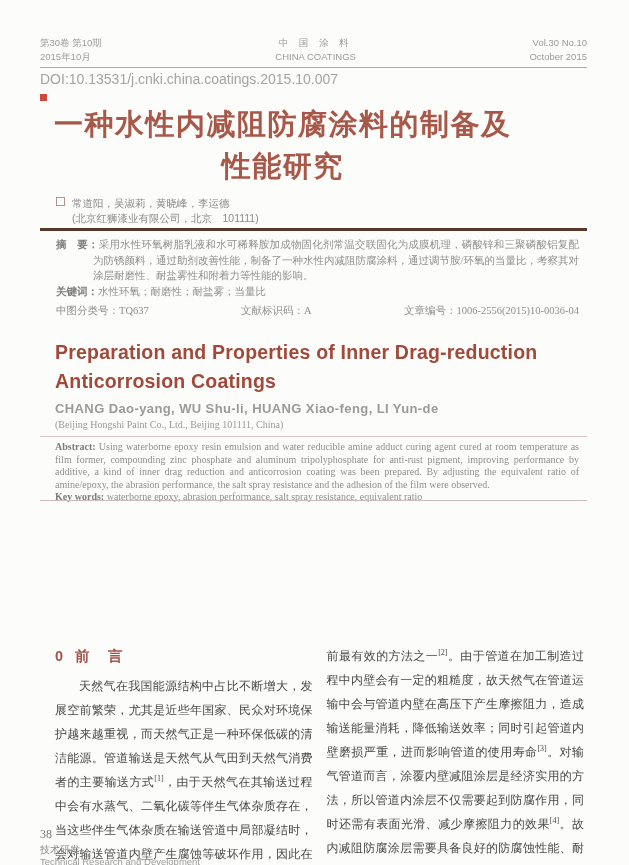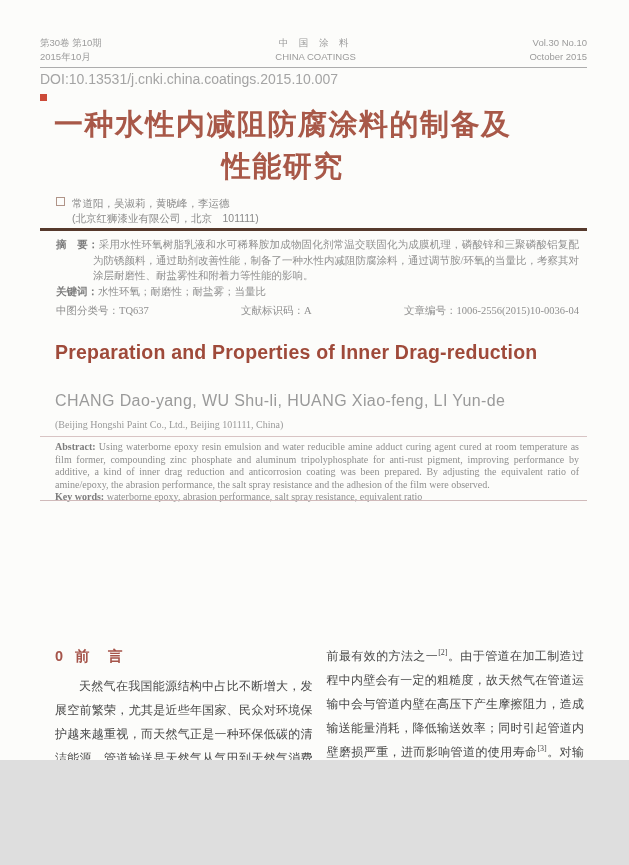--- a/index.html
+++ b/index.html
@@ -1,17 +1,17 @@
 <!DOCTYPE html>
 <html><head>
 <meta charset="utf-8">
 <style>
   html,body { margin:0; padding:0; background:#dedede; }
   .page {
-    position:relative; width:629px; height:760px; margin:0 auto;
+    position:relative; width:629px; height:865px; margin:0 auto;
     background:#fcfcfa; font-family:"Liberation Serif", serif;
     box-sizing:border-box; overflow:hidden;
   }
   
   .jheader {
     position:absolute; left:40px; right:42px; top:36px;
     display:flex; justify-content:space-between; align-items:flex-start;
     color:#9b9b9b; font-size:9.5px; line-height:14px;
     font-family:"Liberation Sans", sans-serif;
   }
@@ -48,22 +48,22 @@
   .lab { color:#7c7c7c; font-weight:bold; }
   .clc-row { display:flex; justify-content:space-between; margin-top:4px; }
 
   
   .title-en {
     position:absolute; left:55px; top:338px; margin:0;
     font-family:"Liberation Sans", sans-serif; font-weight:700;
     font-size:19.5px; line-height:29px; color:#9f4a3a; letter-spacing:0.2px;
   }
   .authors-en {
-    position:absolute; left:55px; top:392px; font-size:16px; color:#9a9a9a;
-    font-family:"Liberation Sans", sans-serif; letter-spacing:0.4px;
+    position:absolute; left:55px; top:401px; font-size:13px; color:#9a9a9a;
+    font-family:"Liberation Sans", sans-serif; letter-spacing:0.4px;font-weight:bold;
   }
   .affil-en { position:absolute; left:55px; top:419px; font-size:10px; color:#999; }
   .rule-thin1 { position:absolute; left:40px; right:42px; top:436px; border-top:1px solid #d8c4c4; }
 
   
   .abstract-en {
     position:absolute; left:55px; right:50px; top:441px;
     font-size:10px; line-height:12.5px; color:#8f8f8f; text-align:justify;
   }
   .abstract-en p { margin:0; }
@@ -129,20 +129,21 @@
     <p class="hang-kw"><span class="lab">关键词：</span><span>水性环氧；耐磨性；耐盐雾；当量比</span></p>
     <div class="clc-row">
       <span><span>中图分类号：</span><span>TQ637</span></span>
       <span><span>文献标识码：</span><span>A</span></span>
       <span><span>文章编号：</span><span>1006-2556(2015)10-0036-04</span></span>
     </div>
   </div>
 
   <h2 class="title-en">
     <span>Preparation and Properties of Inner Drag-reduction</span><br>
+    <span>Anticorrosion Coatings</span>
   </h2>
   <div class="authors-en">CHANG Dao-yang, WU Shu-li, HUANG Xiao-feng, LI Yun-de</div>
   <div class="affil-en">(Beijing Hongshi Paint Co., Ltd., Beijing 101111, China)</div>
 
   <div class="rule-thin1"></div>
 
   <div class="abstract-en">
     <p><span class="lab">Abstract:</span><span> Using waterborne epoxy resin emulsion and water reducible amine adduct curing agent cured at room temperature as film former, compounding zinc phosphate and aluminum tripolyphosphate for anti-rust pigment, improving performance by additive, a kind of inner drag reduction and anticorrosion coating was been prepared. By adjusting the equivalent ratio of amine/epoxy, the abrasion performance, the salt spray resistance and the adhesion of the film were observed.</span></p>
     <p><span class="lab">Key words:</span><span> waterborne epoxy, abrasion performance, salt spray resistance, equivalent ratio</span></p>
   </div>

